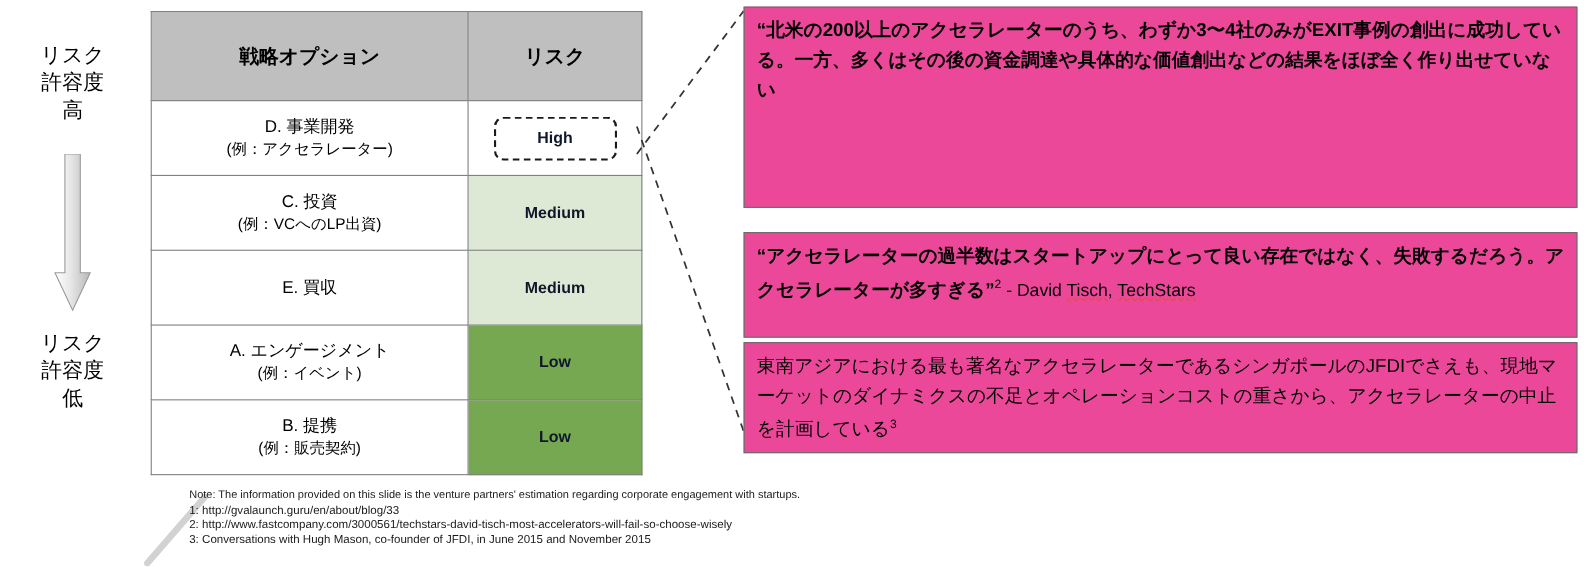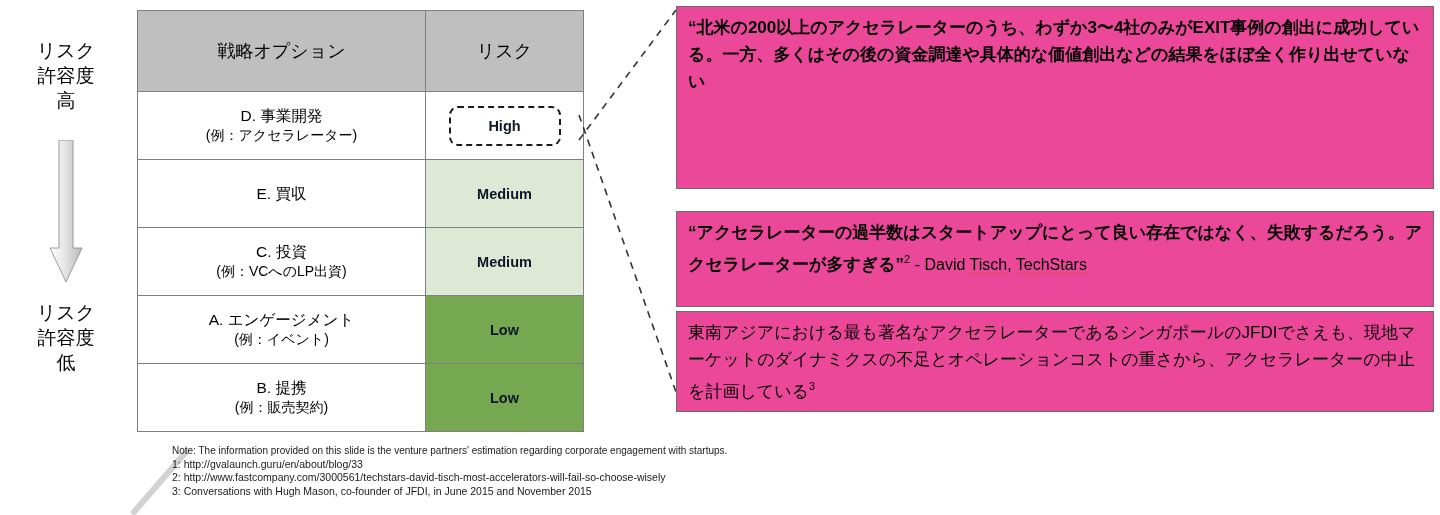--- a/index.html
+++ b/index.html
@@ -60,21 +60,21 @@
   }
   .col-option { width: 288px; }
   .col-risk   { width: 158px; }
 
   .hdr {
     background: #bfbfbf;
     height: 80px;
     text-align: center;
     vertical-align: middle;
     font-size: 18px;
-    font-weight: normal;
+    font-weight: bold;
     color: #000;
   }
 
   .opt-cell {
     background: #ffffff;
     text-align: center;
     vertical-align: middle;
     height: 67px;
     padding: 4px 6px;
   }
@@ -224,29 +224,29 @@
         <div class="opt-main">D. 事業開発</div>
         <div class="opt-sub">(例：アクセラレーター)</div>
       </td>
       <td class="risk-cell risk-high">
         <span class="high-box">High</span>
       </td>
     </tr>
 
     <tr>
       <td class="opt-cell">
-        <div class="opt-main">E. 買収</div>
-      </td>
-      <td class="risk-cell risk-medium">Medium</td>
-    </tr>
-
-    <tr>
-      <td class="opt-cell">
         <div class="opt-main">C. 投資</div>
         <div class="opt-sub">(例：VCへのLP出資)</div>
+      </td>
+      <td class="risk-cell risk-medium">Medium</td>
+    </tr>
+
+    <tr>
+      <td class="opt-cell">
+        <div class="opt-main">E. 買収</div>
       </td>
       <td class="risk-cell risk-medium">Medium</td>
     </tr>
 
     <tr>
       <td class="opt-cell">
         <div class="opt-main">A. エンゲージメント</div>
         <div class="opt-sub">(例：イベント)</div>
       </td>
       <td class="risk-cell risk-low">Low</td>

